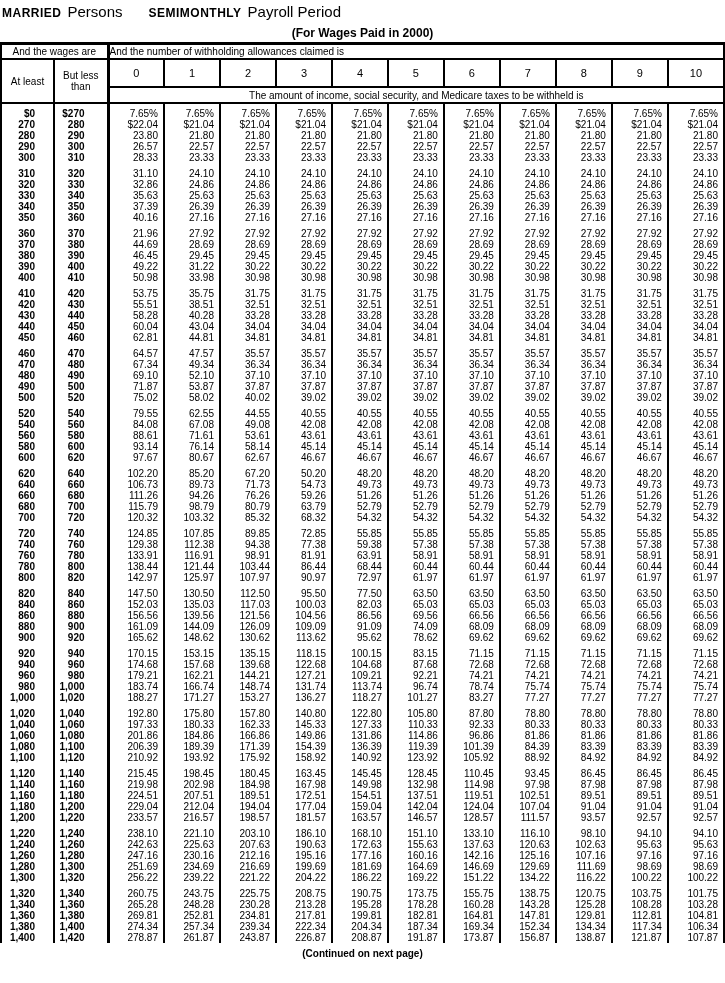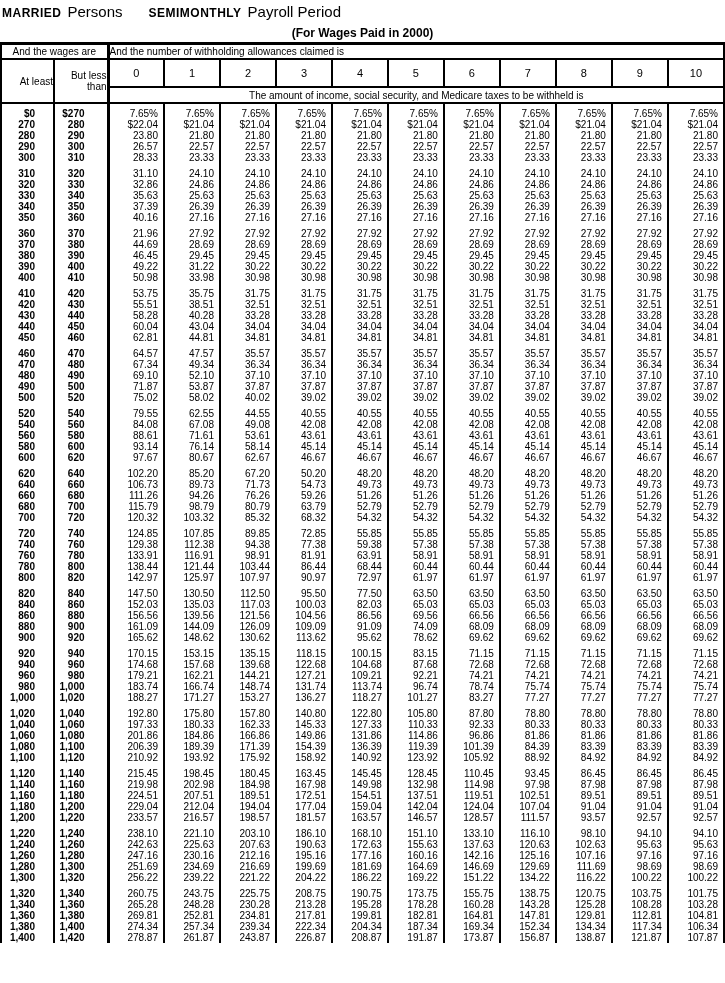--- a/index.html
+++ b/index.html
@@ -16,22 +16,22 @@
   table.wt {
     width:725px; table-layout:fixed; border-collapse:collapse;
     border-top:3px solid #000; border-left:2px solid #000; border-right:2px solid #000;
   }
   table.wt th { font-weight:normal; font-size:10px; padding:0; }
 
   tr.h1 th { height:13px; border-bottom:2px solid #000; }
   th.wages-hdr { border-right:3px solid #000; text-align:center; }
   th.allow-hdr { text-align:left; }
 
-  th.atleast-hdr  { border-right:2px solid #000; border-bottom:2px solid #000; text-align:right; vertical-align:middle; }
-  th.lessthan-hdr { border-right:3px solid #000; border-bottom:2px solid #000; text-align:right; vertical-align:middle; line-height:11px; }
+  th.atleast-hdr  { border-right:2px solid #000; border-bottom:2px solid #000; text-align:center; vertical-align:middle; }
+  th.lessthan-hdr { border-right:3px solid #000; border-bottom:2px solid #000; text-align:center; vertical-align:middle; line-height:11px; }
   tr.h2 th.acol { height:26px; border-left:2px solid #000; border-bottom:2px solid #000; text-align:center; vertical-align:middle; font-size:11px; }
   tr.h3 th.note { height:14px; border-bottom:2px solid #000; text-align:center; }
 
   tbody td {
     height:11px; line-height:11px; font-size:10px;
     padding:0 5px 0 0; text-align:right; overflow:hidden; white-space:nowrap;
   }
   tbody td.w  { font-weight:bold; }
   tbody td.c0 { padding-right:18px; }
   tbody td.c1 { padding-right:22px; border-left:2px solid #000; border-right:3px solid #000; }
@@ -1333,14 +1333,15 @@
           <td class="a">191.87</td>
           <td class="a">173.87</td>
           <td class="a">156.87</td>
           <td class="a">138.87</td>
           <td class="a">121.87</td>
           <td class="a">107.87</td>
         </tr>
       </tbody>
   </table>
 
+  <div class="footer">(Continued on next page)</div>
 
 </div>
 
 </body></html>

